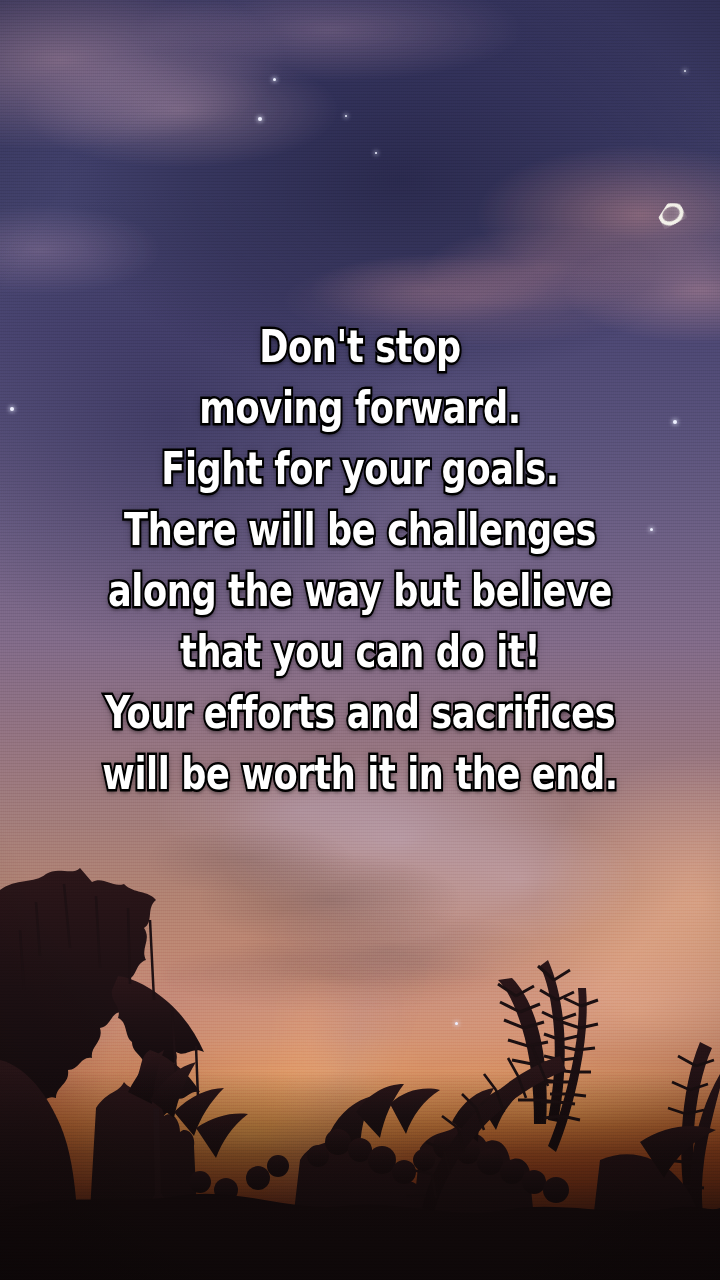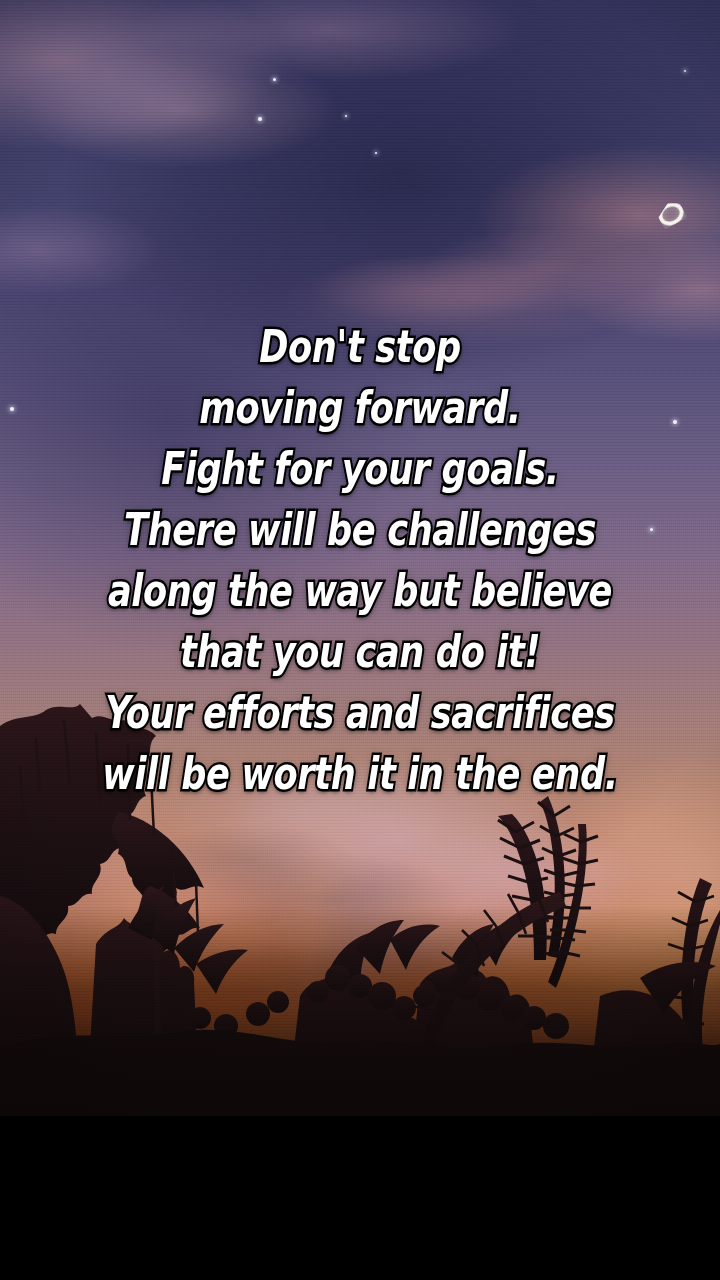--- a/index.html
+++ b/index.html
@@ -7,24 +7,23 @@
     padding: 0;
     background: #000;
   }
   body {
     font-family: "Liberation Sans", sans-serif;
   }
 
   #poster {
     position: relative;
     width: 720px;
-    height: 1116px;
+    height: 1280px;
     overflow: hidden;
     background: #a16207;
-    font-style: italic;
   }
 
   
   .layer {
     position: absolute;
     left: 0;
     top: 0;
     width: 100%;
     height: 100%;
     pointer-events: none;

